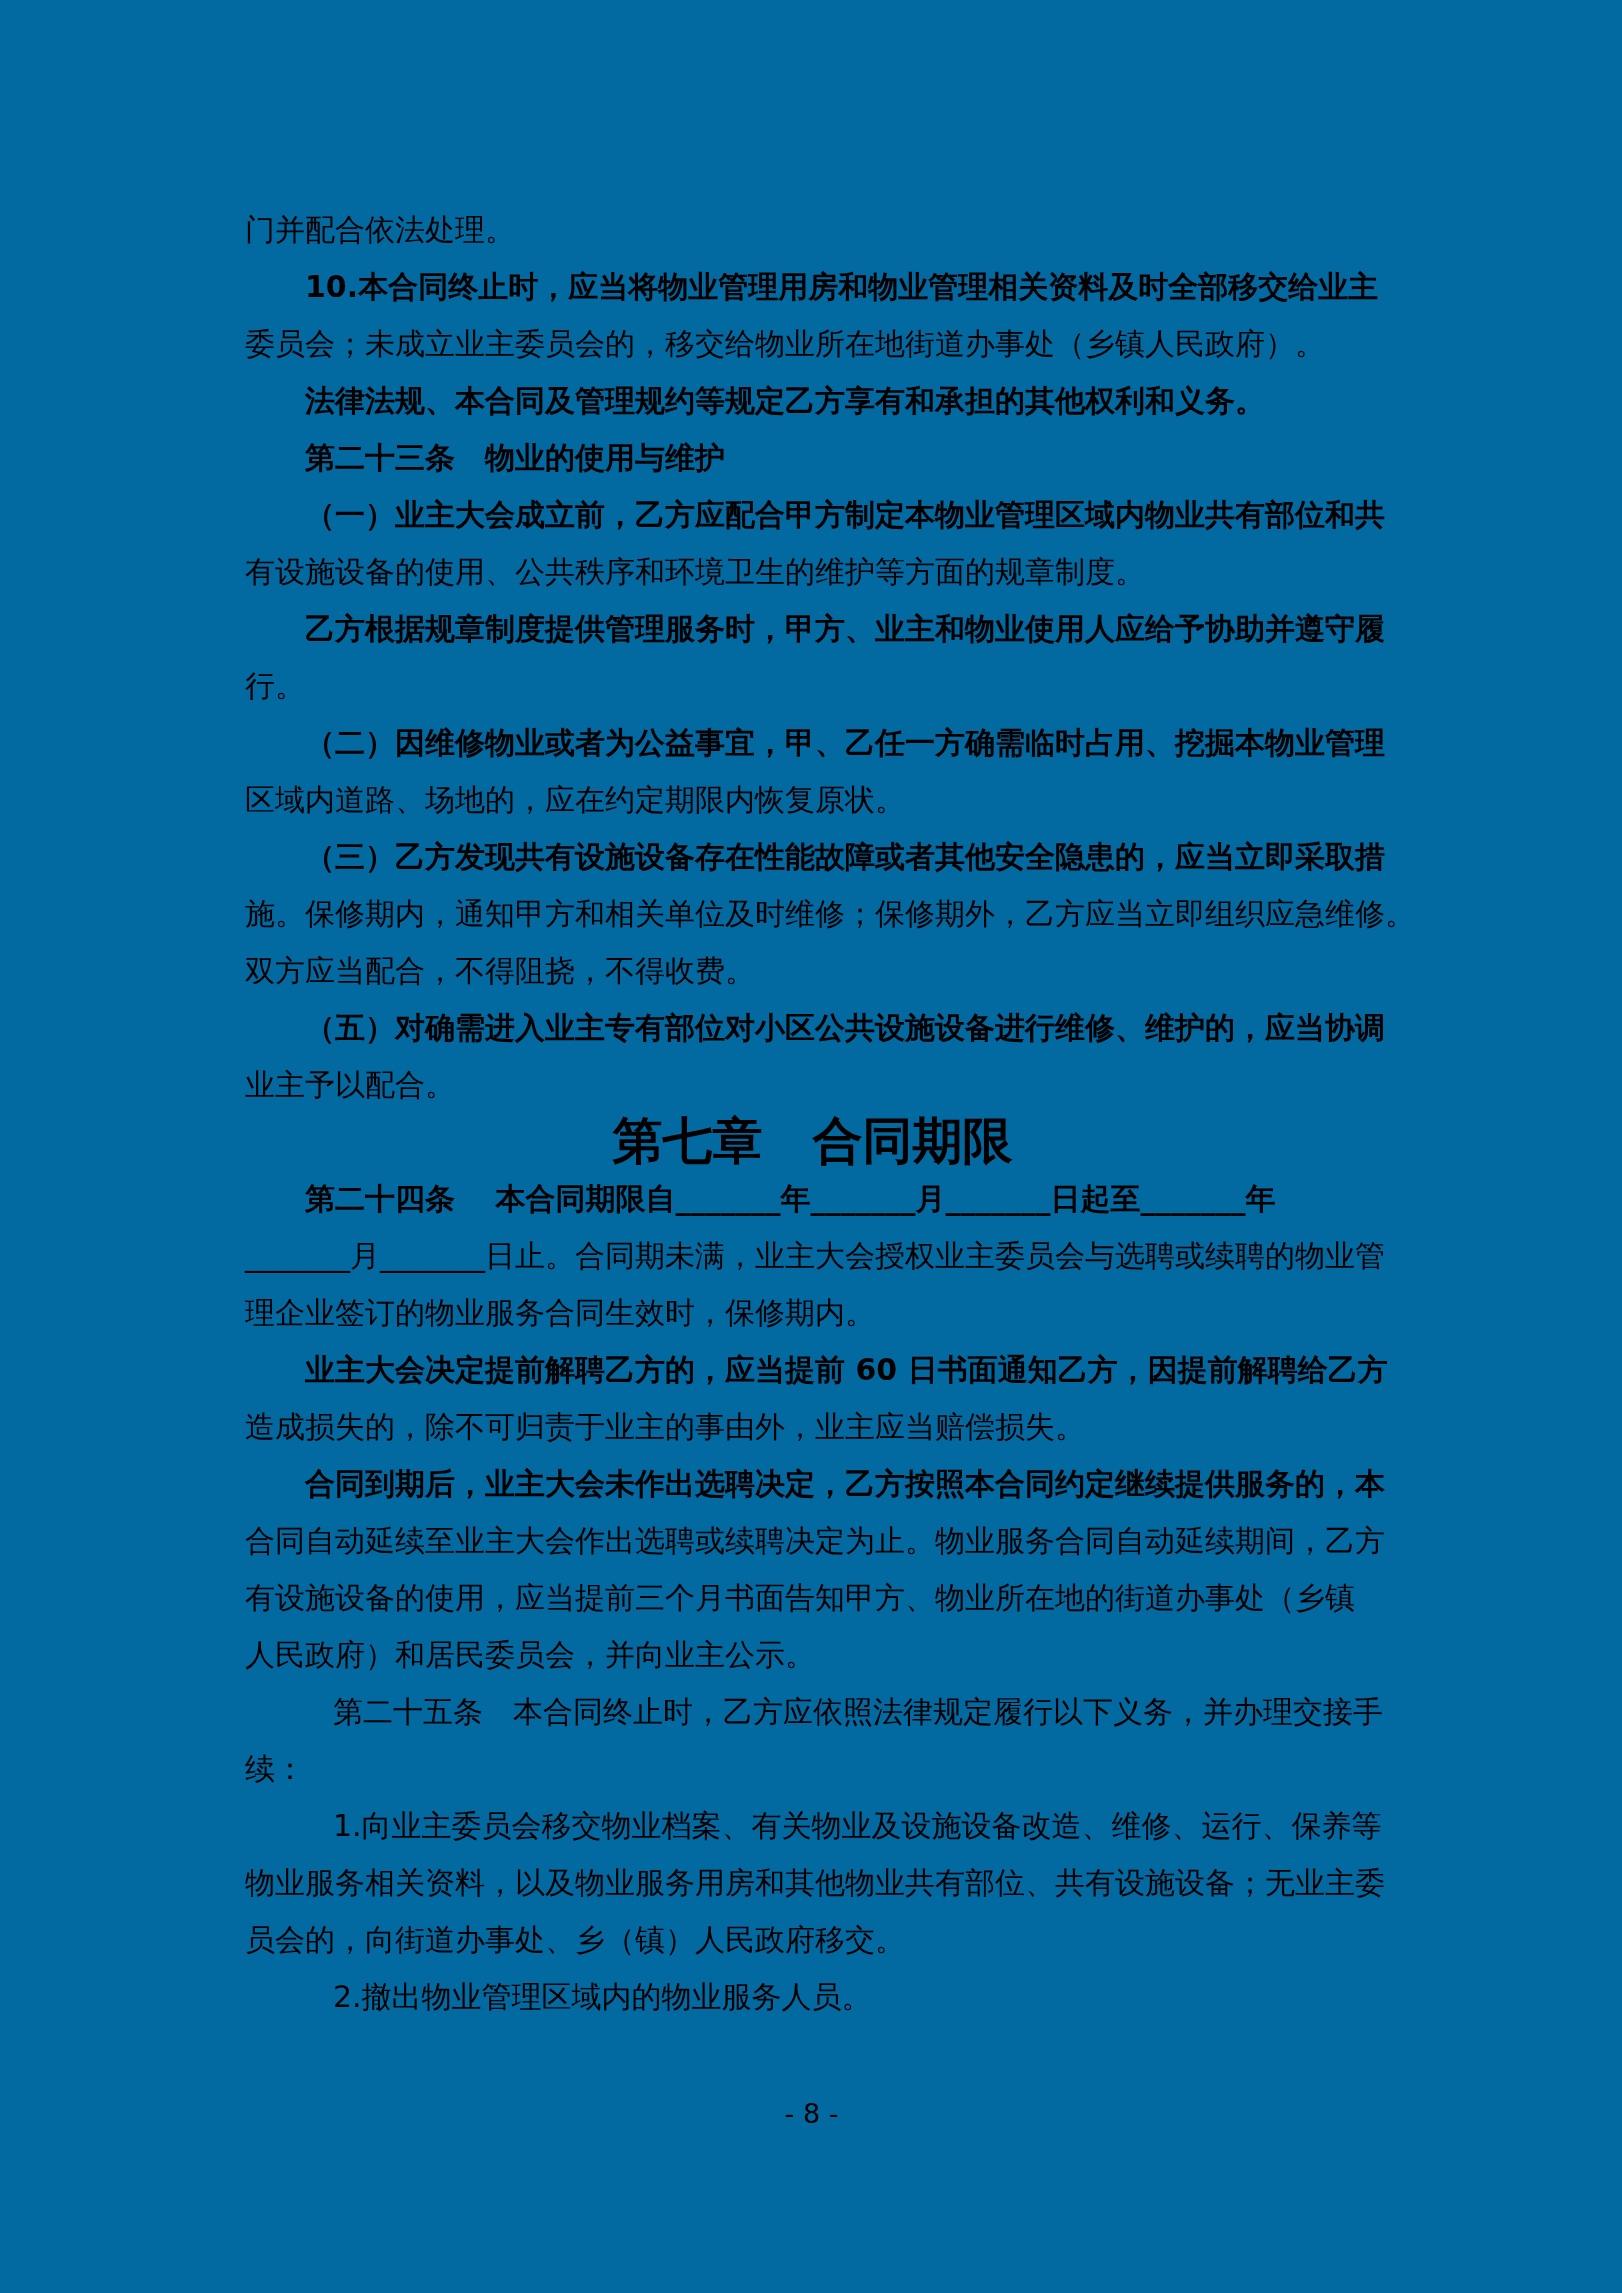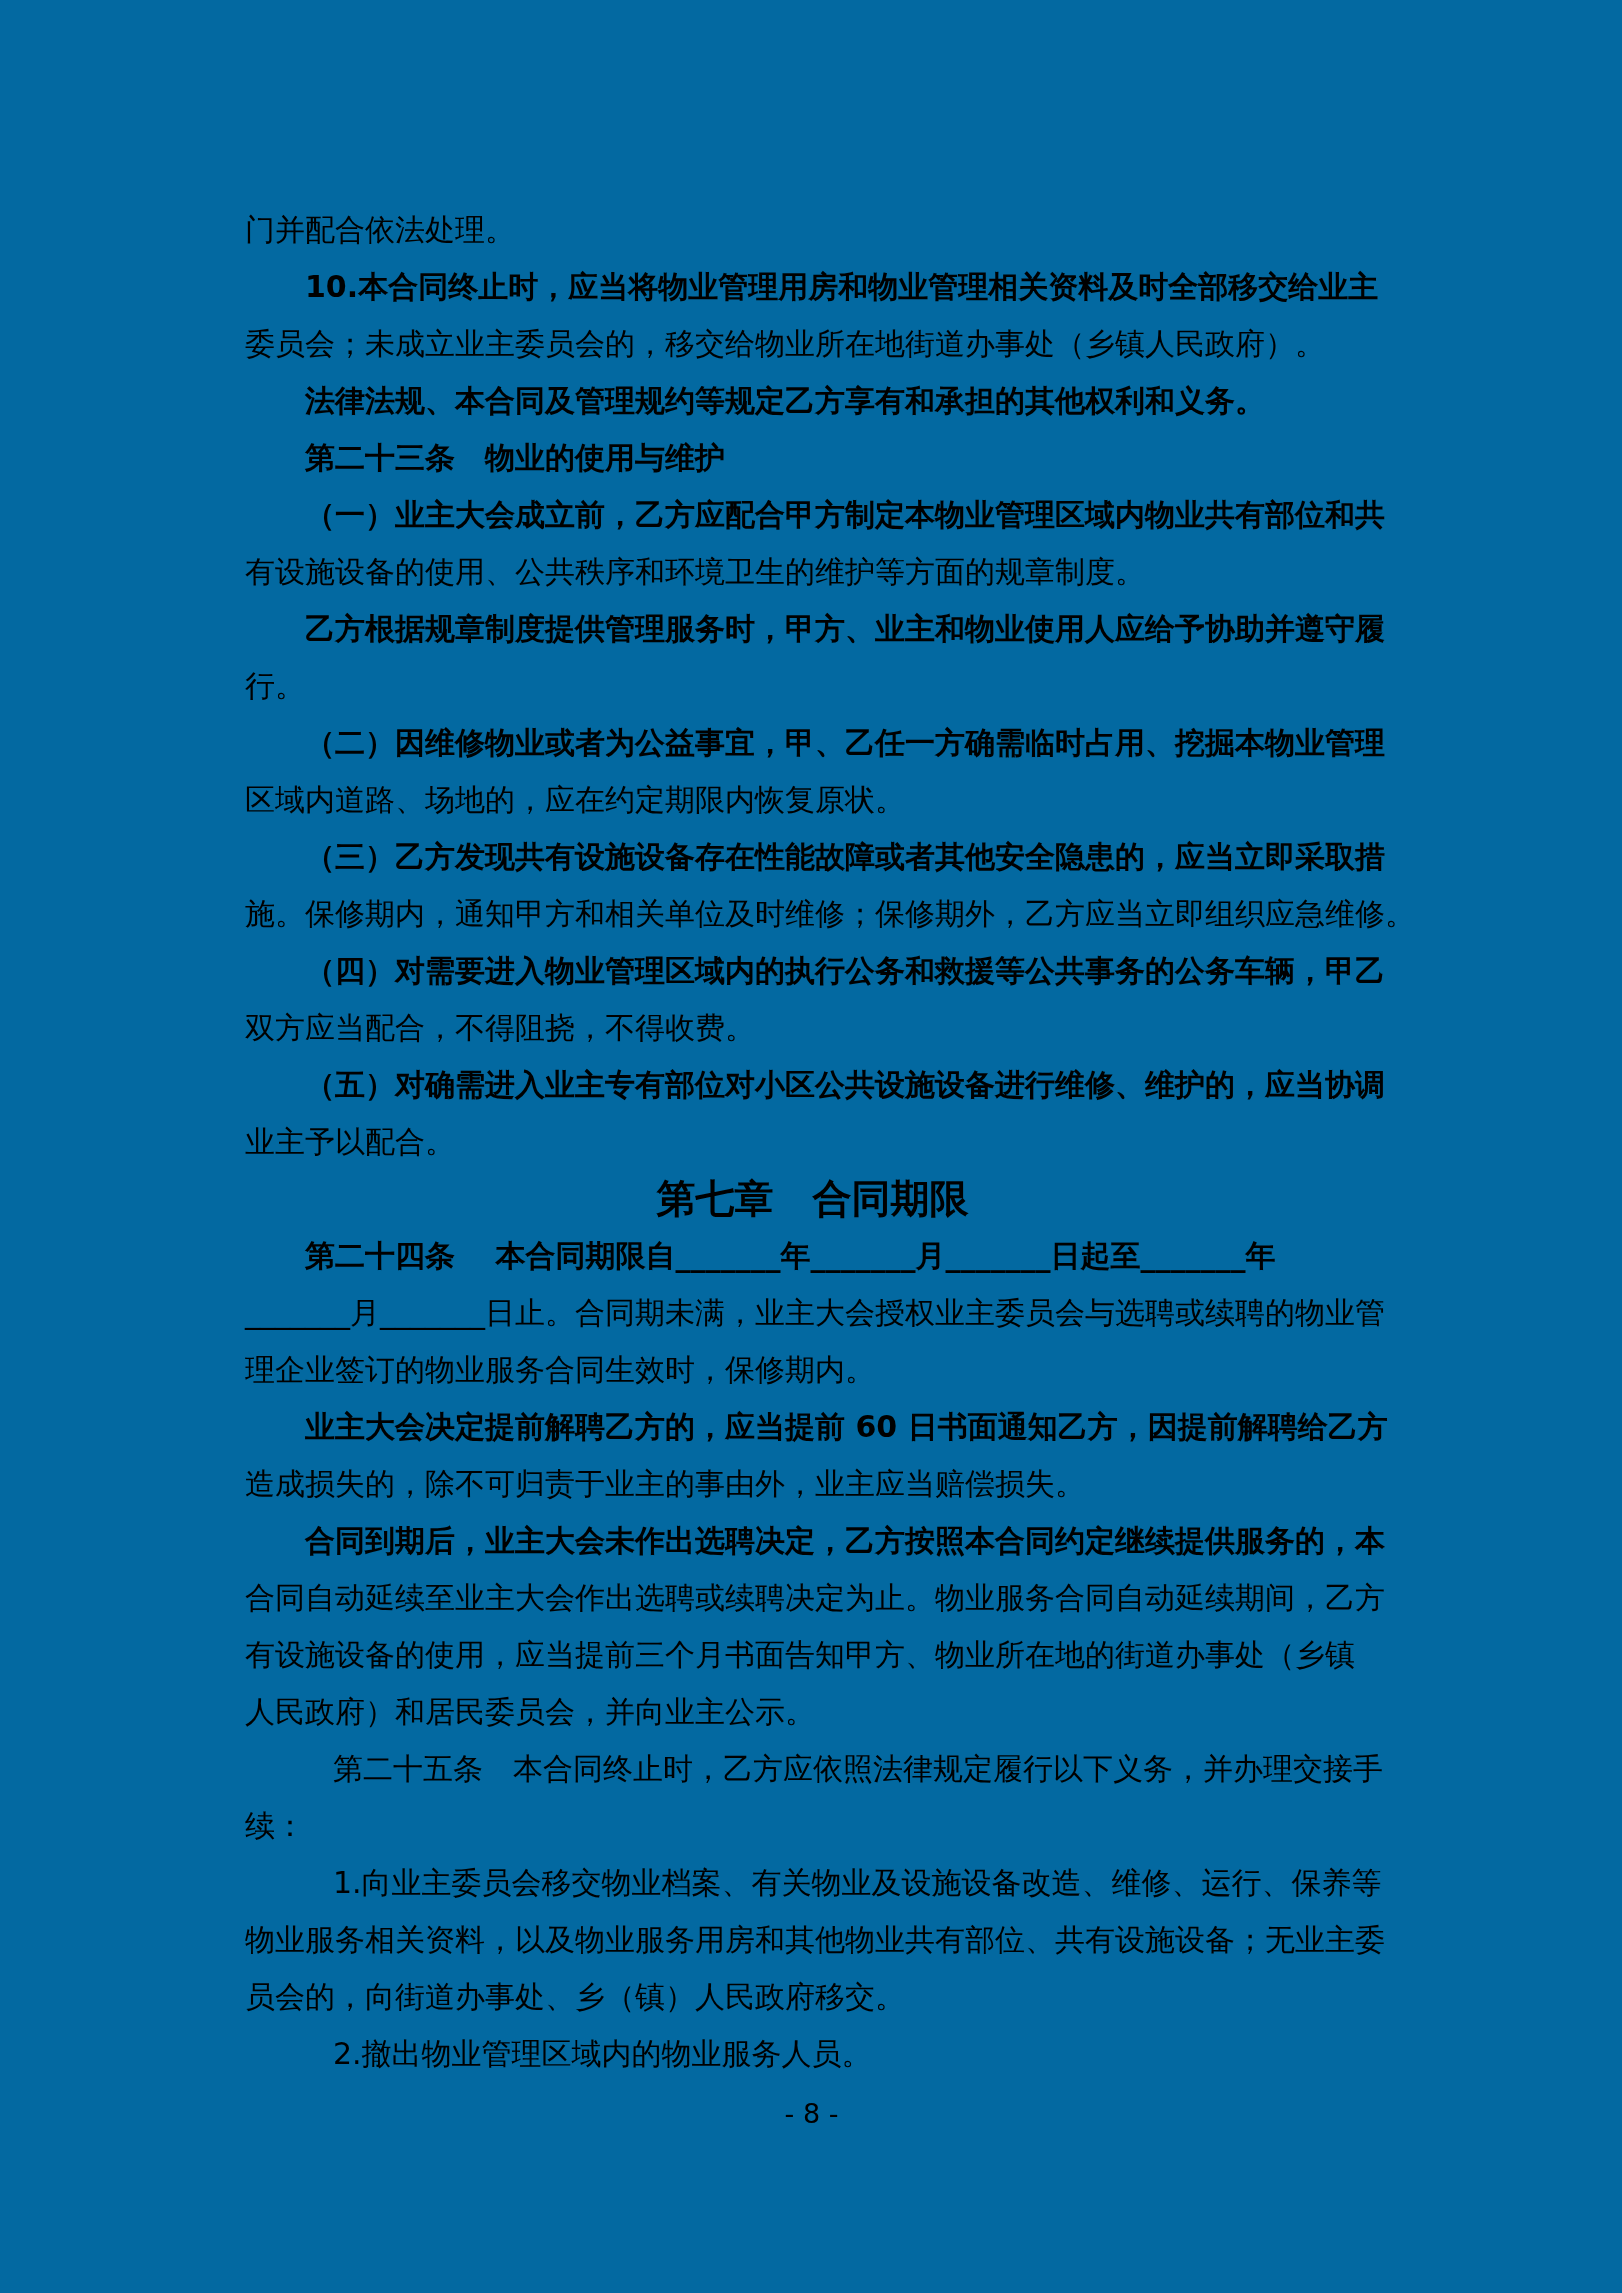--- a/index.html
+++ b/index.html
@@ -27,21 +27,21 @@
     height: 57px;
     line-height: 57px;
     font-size: 30px;
     white-space: pre;
     letter-spacing: 0;
   }
   .line.ind2 { padding-left: 60px; font-weight: bold; }
   .line.ind3 { padding-left: 88px; }
   .line.chapter {
     text-align: center;
-    font-size: 39px;
+    font-size: 50px;
     font-weight: 600;
     padding-left: 0;
   }
   .page-number {
     position: absolute;
     top: 2091px;
     left: 0;
     width: 100%;
     text-align: center;
     font-size: 27px;
@@ -60,21 +60,20 @@
       <div class="line ind2">法律法规、本合同及管理规约等规定乙方享有和承担的其他权利和义务。</div>
       <div class="line ind2">第二十三条　物业的使用与维护</div>
       <div class="line ind2">（一）业主大会成立前，乙方应配合甲方制定本物业管理区域内物业共有部位和共</div>
       <div class="line">有设施设备的使用、公共秩序和环境卫生的维护等方面的规章制度。</div>
       <div class="line ind2">乙方根据规章制度提供管理服务时，甲方、业主和物业使用人应给予协助并遵守履</div>
       <div class="line">行。</div>
       <div class="line ind2">（二）因维修物业或者为公益事宜，甲、乙任一方确需临时占用、挖掘本物业管理</div>
       <div class="line">区域内道路、场地的，应在约定期限内恢复原状。</div>
       <div class="line ind2">（三）乙方发现共有设施设备存在性能故障或者其他安全隐患的，应当立即采取措</div>
       <div class="line">施。保修期内，通知甲方和相关单位及时维修；保修期外，乙方应当立即组织应急维修。</div>
-      <div class="line ind2">（四）对需要进入物业管理区域内的执行公务和救援等公共事务的公务车辆，甲乙</div>
       <div class="line">双方应当配合，不得阻挠，不得收费。</div>
       <div class="line ind2">（五）对确需进入业主专有部位对小区公共设施设备进行维修、维护的，应当协调</div>
       <div class="line">业主予以配合。</div>
       <div class="line chapter">第七章　合同期限</div>
       <div class="line ind2">第二十四条　 本合同期限自_______年_______月_______日起至_______年</div>
       <div class="line">_______月_______日止。合同期未满，业主大会授权业主委员会与选聘或续聘的物业管</div>
       <div class="line">理企业签订的物业服务合同生效时，保修期内。</div>
       <div class="line ind2">业主大会决定提前解聘乙方的，应当提前 60 日书面通知乙方，因提前解聘给乙方</div>
       <div class="line">造成损失的，除不可归责于业主的事由外，业主应当赔偿损失。</div>
       <div class="line ind2">合同到期后，业主大会未作出选聘决定，乙方按照本合同约定继续提供服务的，本</div>

